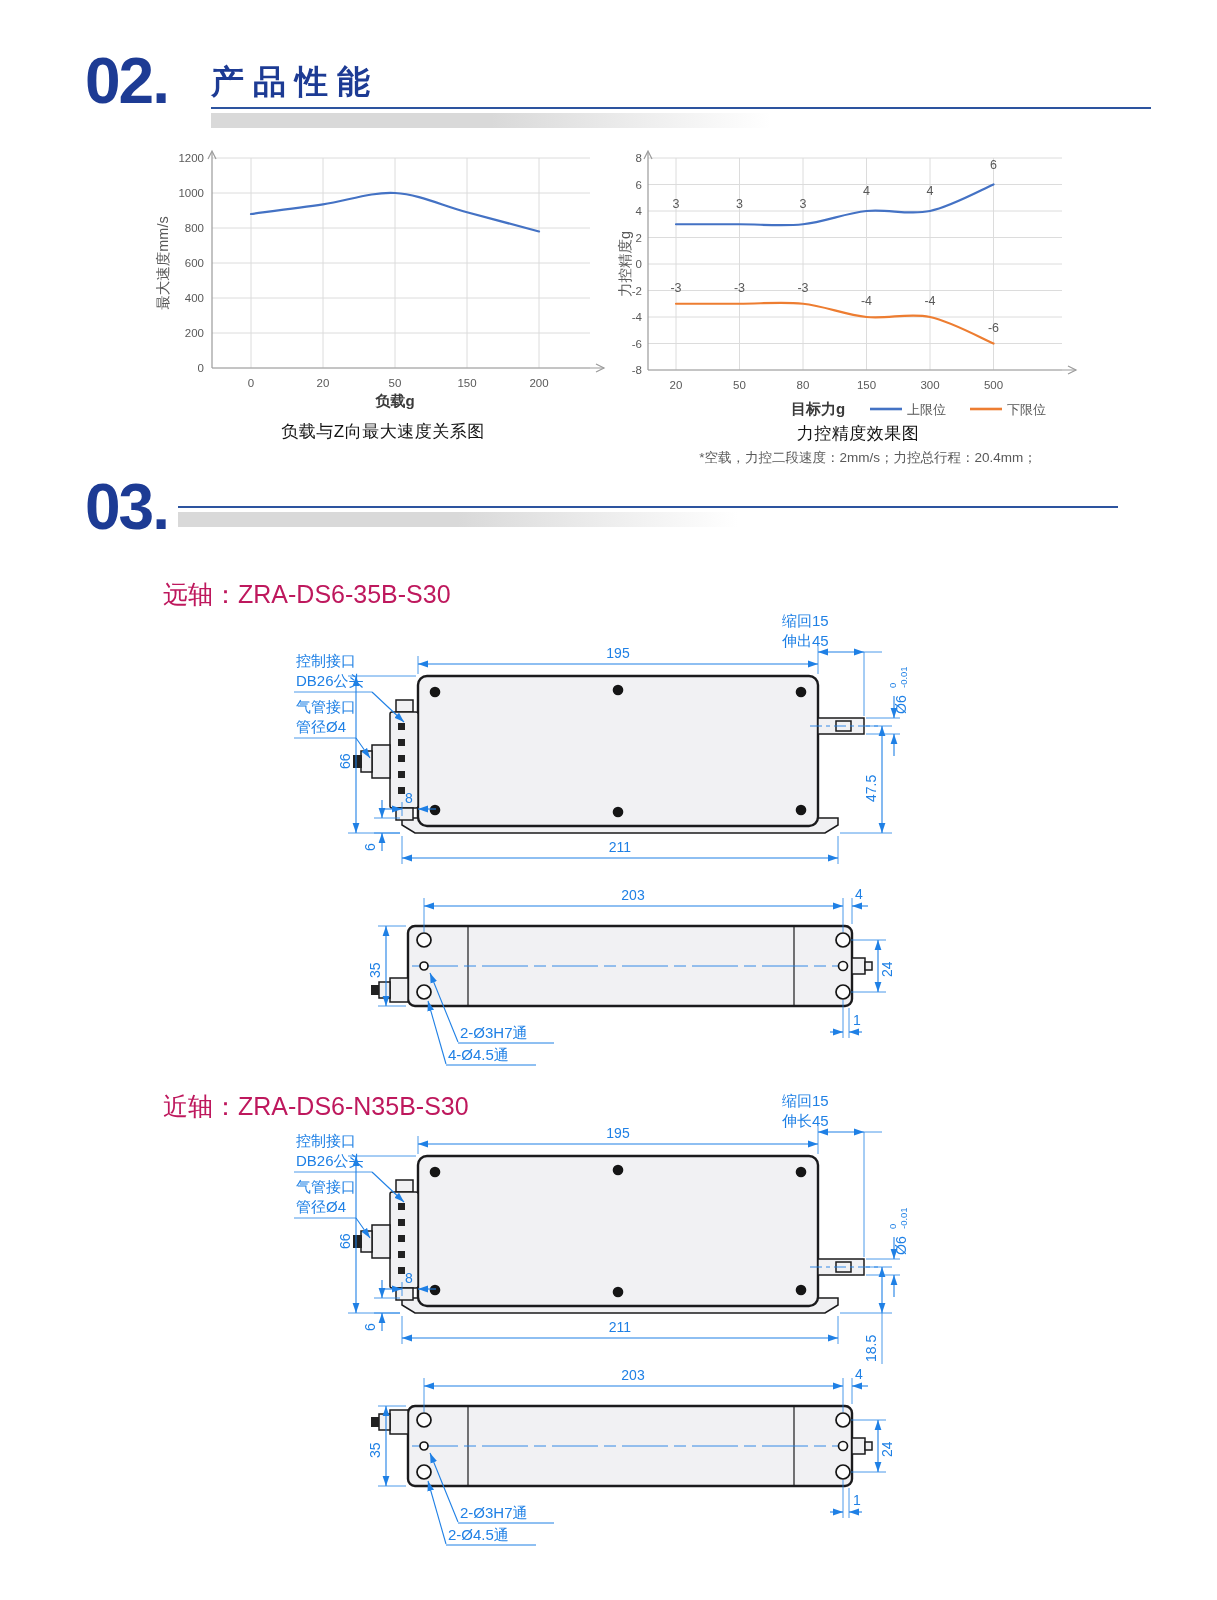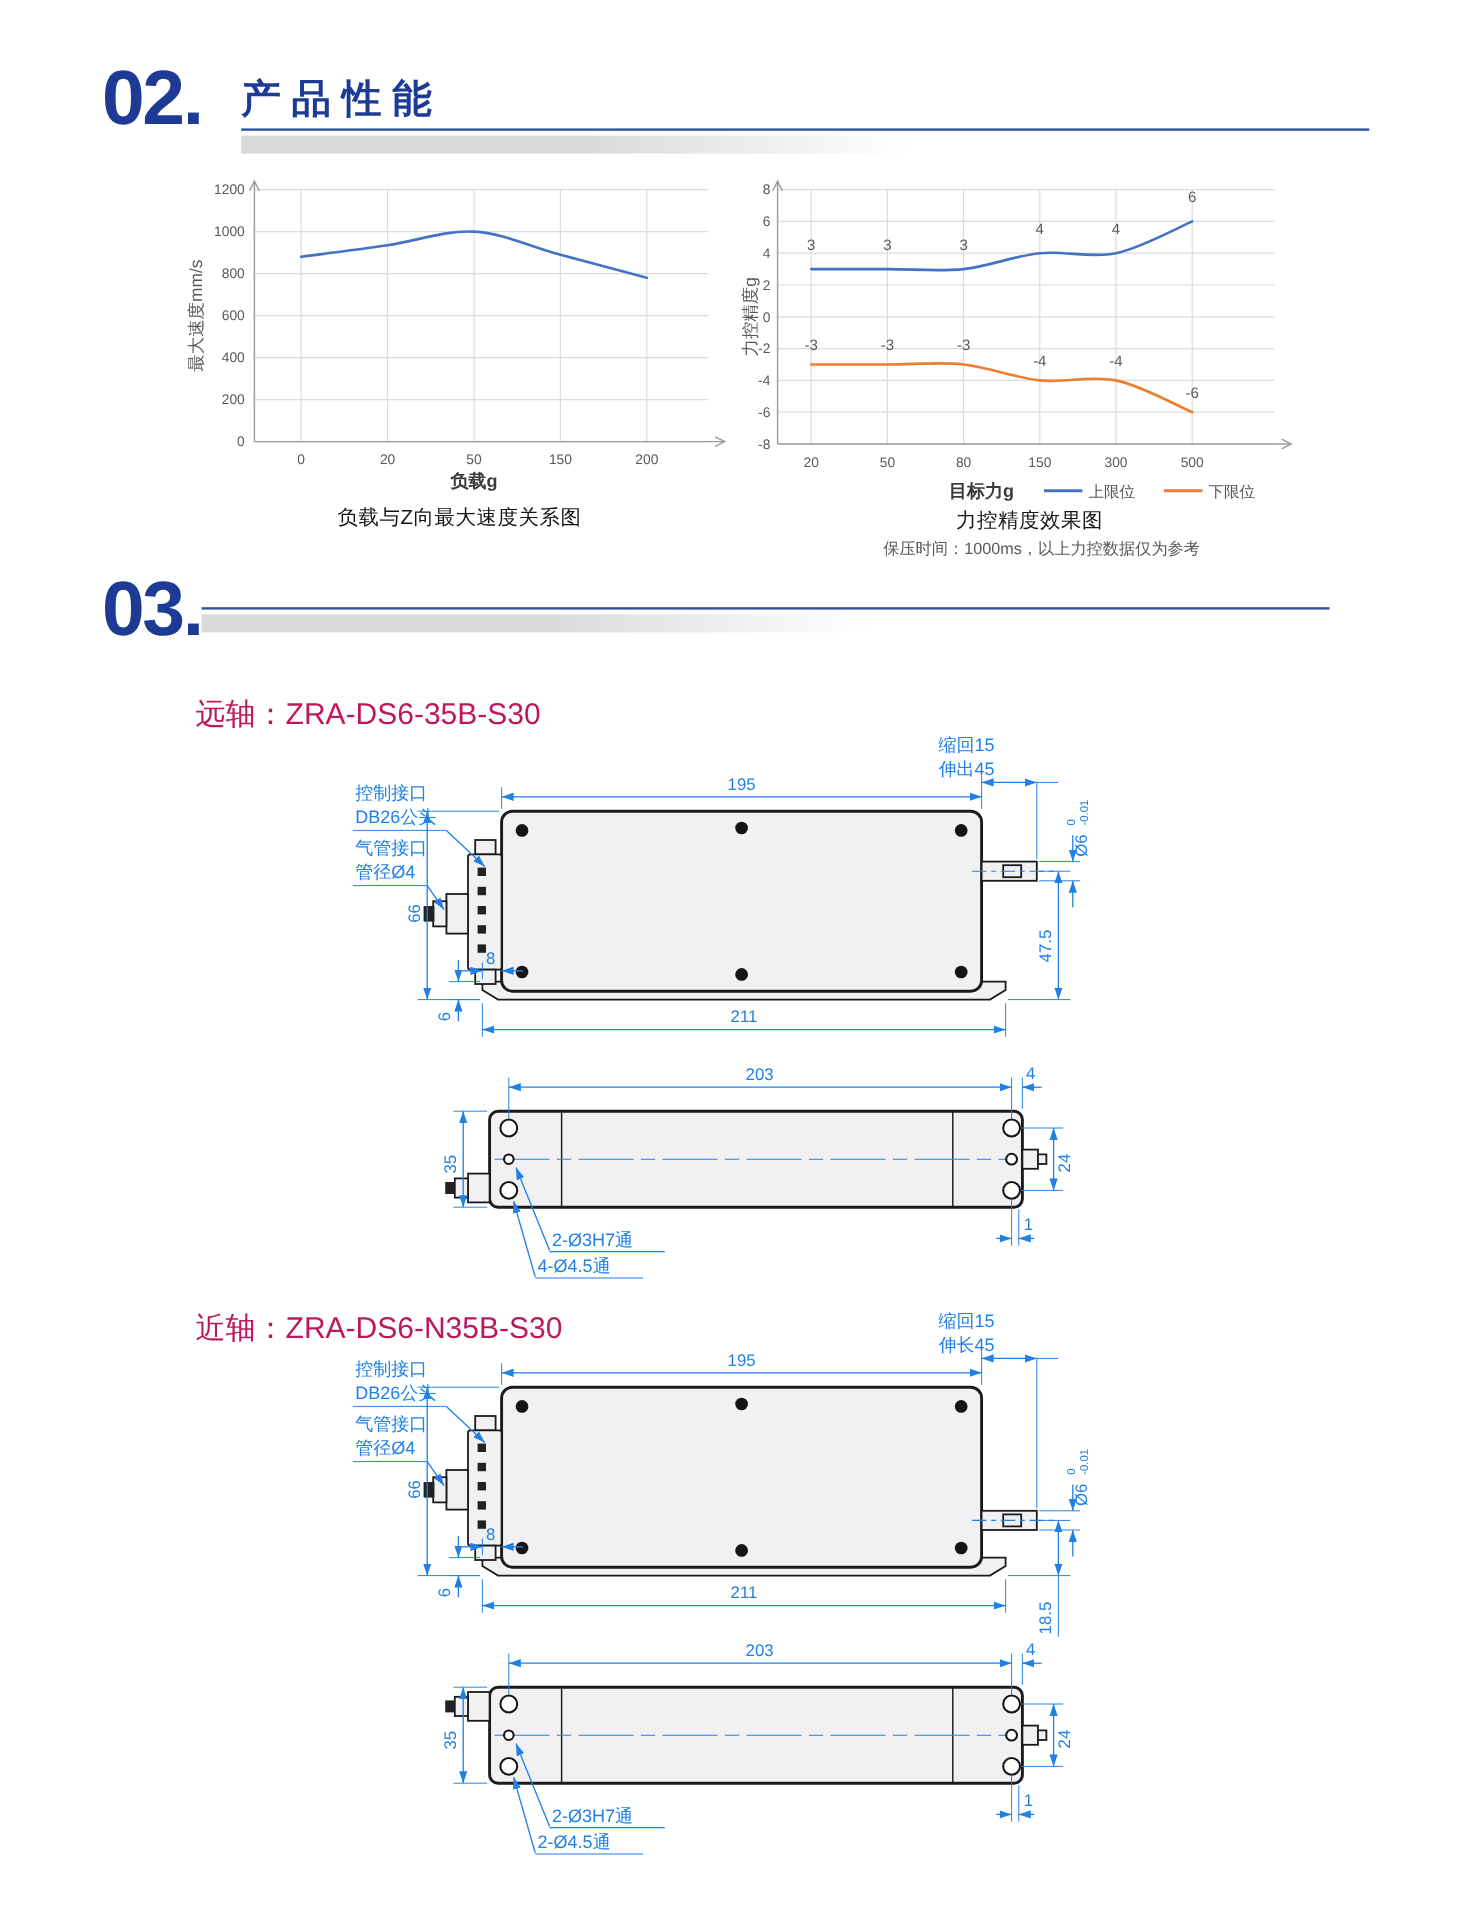--- a/index.html
+++ b/index.html
@@ -1,21 +1,21 @@
 <!DOCTYPE html>
 <html><head>
 <meta charset="utf-8">
 <style>
   html,body{margin:0;padding:0;}
   body{width:1217px;height:1600px;background:#ffffff;position:relative;overflow:hidden;
        font-family:"Liberation Sans","DejaVu Sans",sans-serif;}
   
   .sec{position:absolute;left:85px;display:flex;align-items:flex-start;}
   .sec-num{font-size:64px;font-weight:800;color:#1d3b94;line-height:0.92;letter-spacing:-2px;}
-  .sec-body{padding-top:12px;}
+  .sec-body{margin-left:10px;padding-top:12px;}
   .sec-title{font-size:33px;font-weight:700;color:#1d3b94;letter-spacing:9px;line-height:1.1;}
   .sec-rule{width:940px;height:2px;background:#2d549f;margin-top:7px;}
   .sec-bar{width:560px;height:15px;margin-top:4px;
            background:linear-gradient(to right,#d9d9d9 0%,#d9d9d9 50%,rgba(217,217,217,0) 100%);}
   
   svg{position:absolute;overflow:visible;}
   .grid{stroke:#dcdcdc;stroke-width:1;}
   .axis{stroke:#9b9b9b;stroke-width:1.2;fill:none;}
   .tick{fill:#595959;font-size:11.5px;}
   .dlabel{fill:#595959;font-size:12.5px;}
@@ -146,21 +146,21 @@
   <text class="axlab-b" x="200" y="266" text-anchor="middle">目标力g</text>
   <g>
     <line id="leg0" class="legline" x1="252" y1="261" x2="284" y2="261" stroke="#4472c4"></line>
     <text class="legtext" x="289" y="266">上限位</text>
     <line id="leg1" class="legline" x1="352" y1="261" x2="384" y2="261" stroke="#ed7d31"></line>
     <text class="legtext" x="389" y="266">下限位</text>
   </g>
 </svg>
 <div class="chart-caption" style="left:608px;top:422px;width:500px;">力控精度效果图</div>
 <div class="chart-notes" style="left:608px;top:446px;width:520px;">
-  <div>保压时间：1000ms，以上力控数据仅为参考</div>
+  <div>*空载，力控二段速度：2mm/s；力控总行程：20.4mm；</div>
 </div>
 
 <div class="sec" style="top:478px;align-items:center;">
   <div class="sec-num">03.</div>
   <div class="sec-body">
     <div class="sec-rule"></div>
     <div class="sec-bar"></div>
   </div>
 </div>
 

